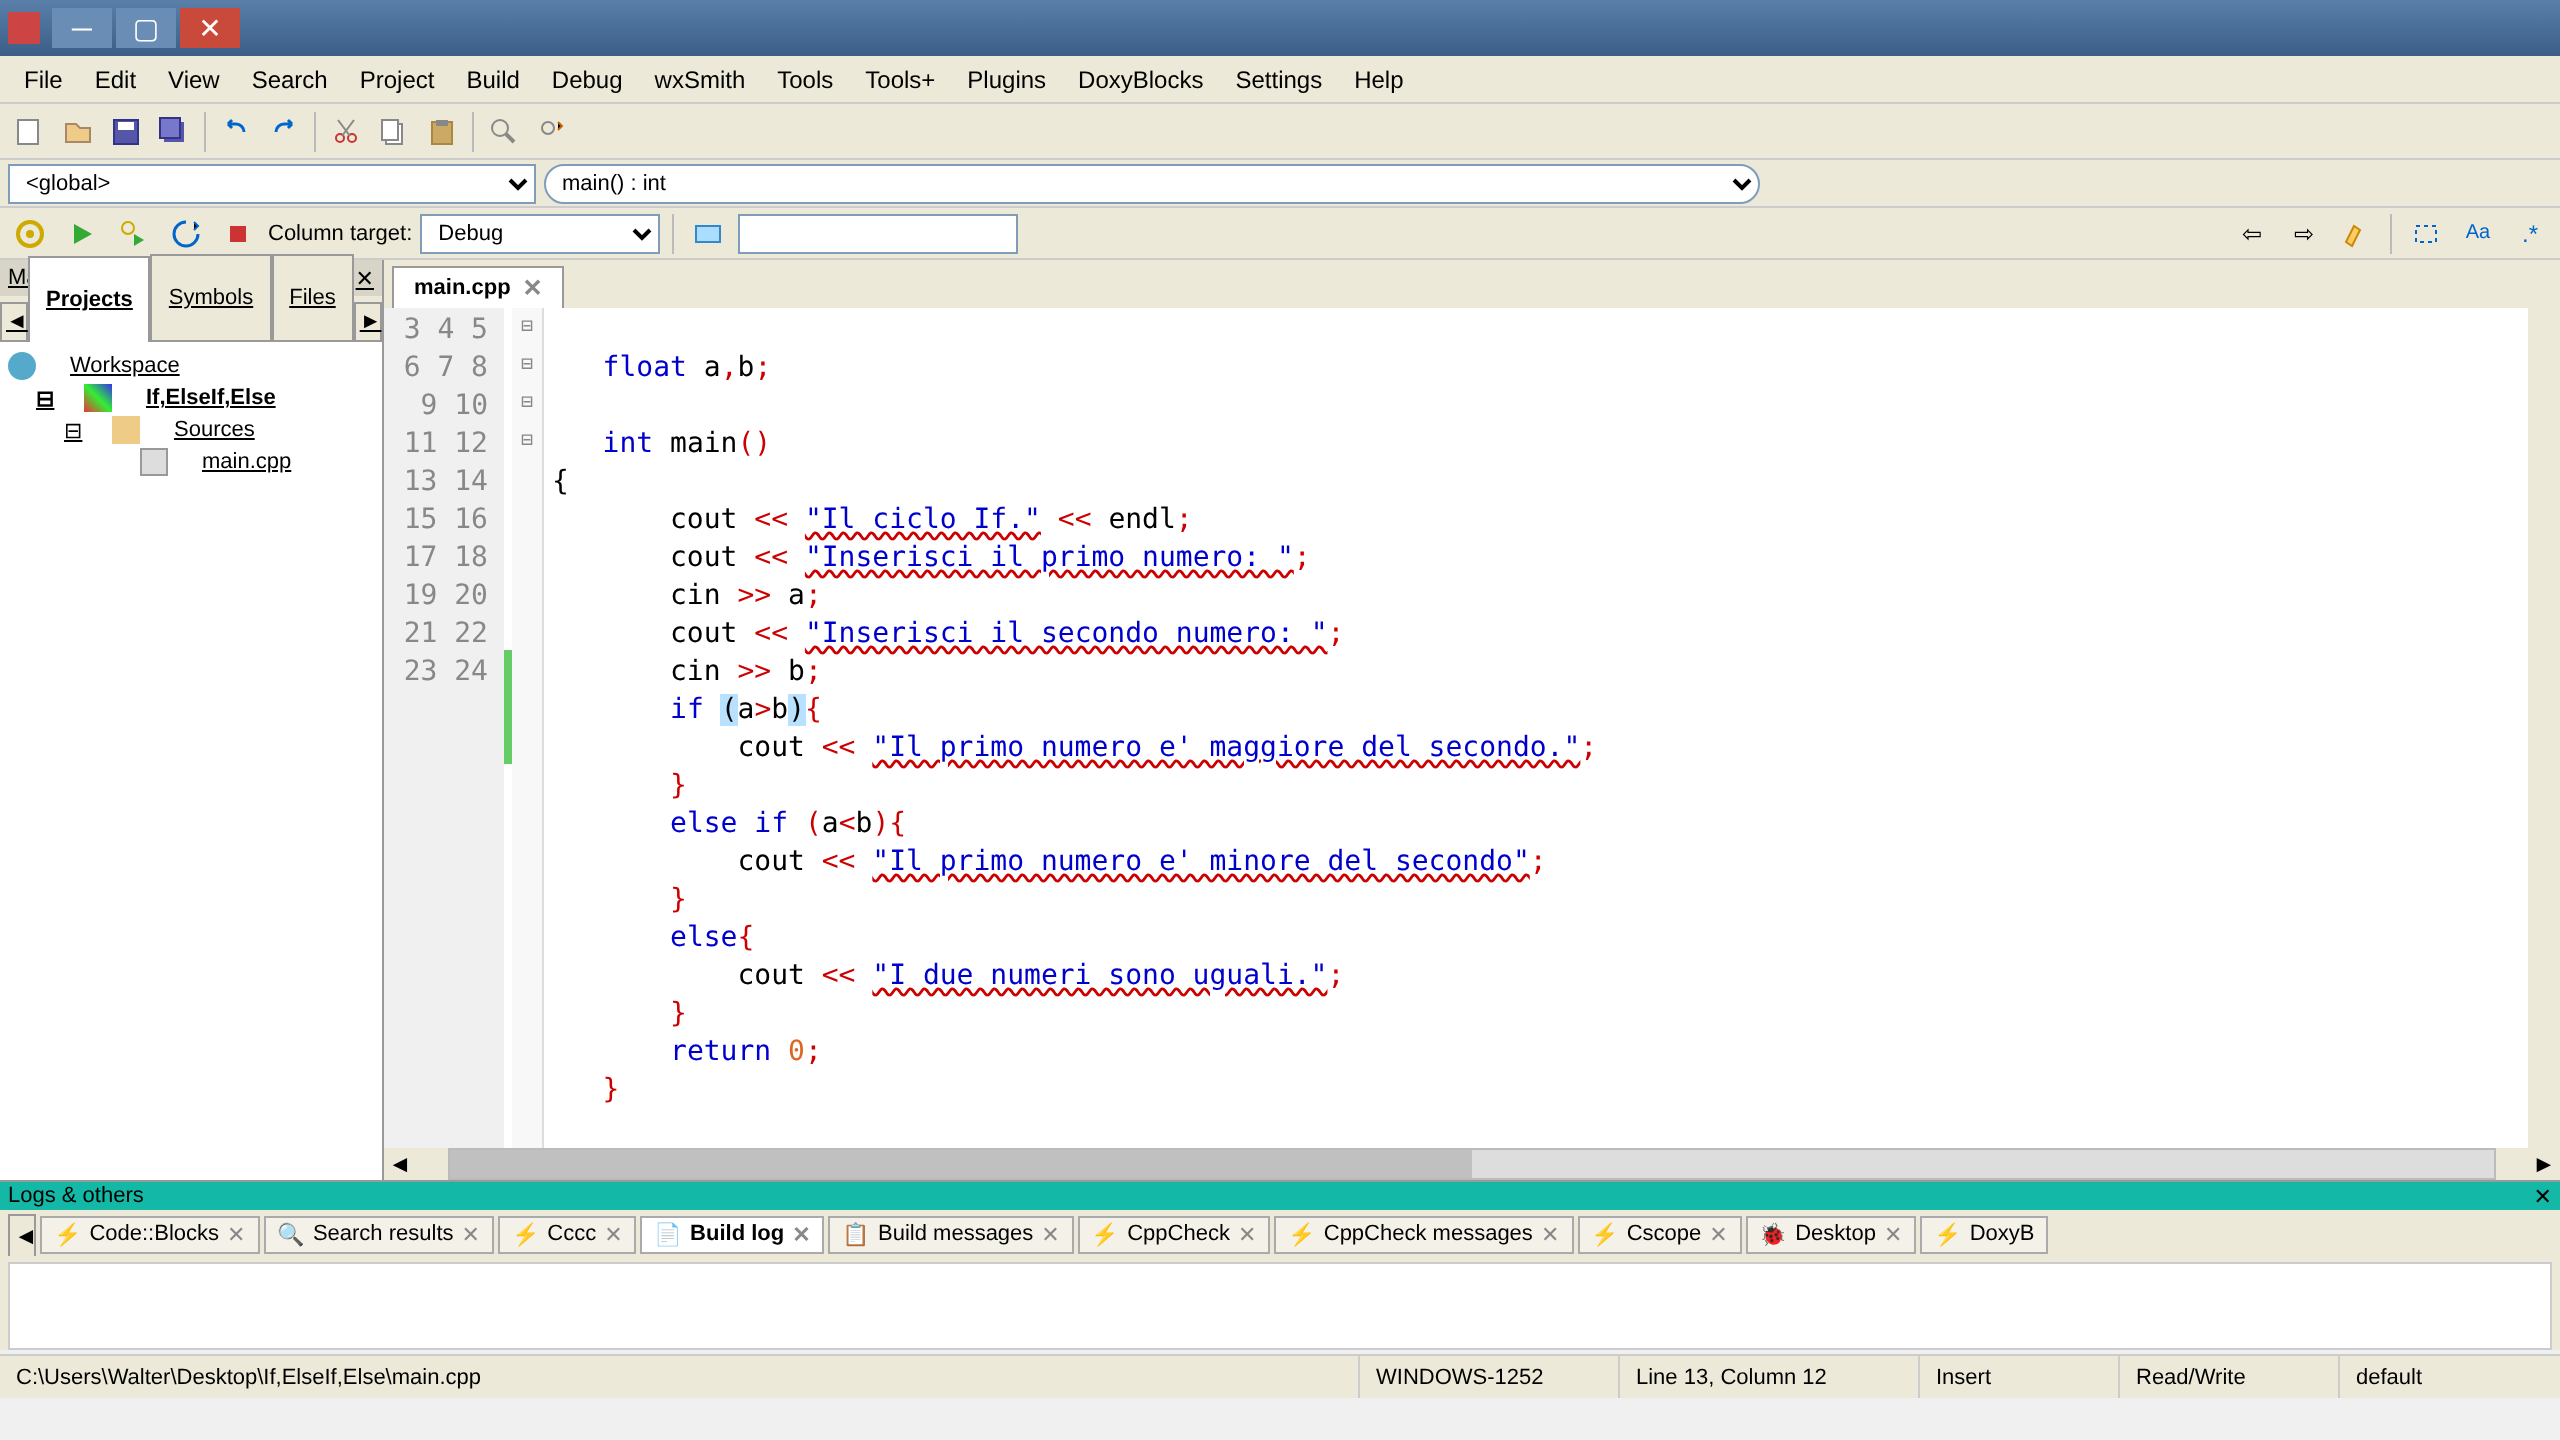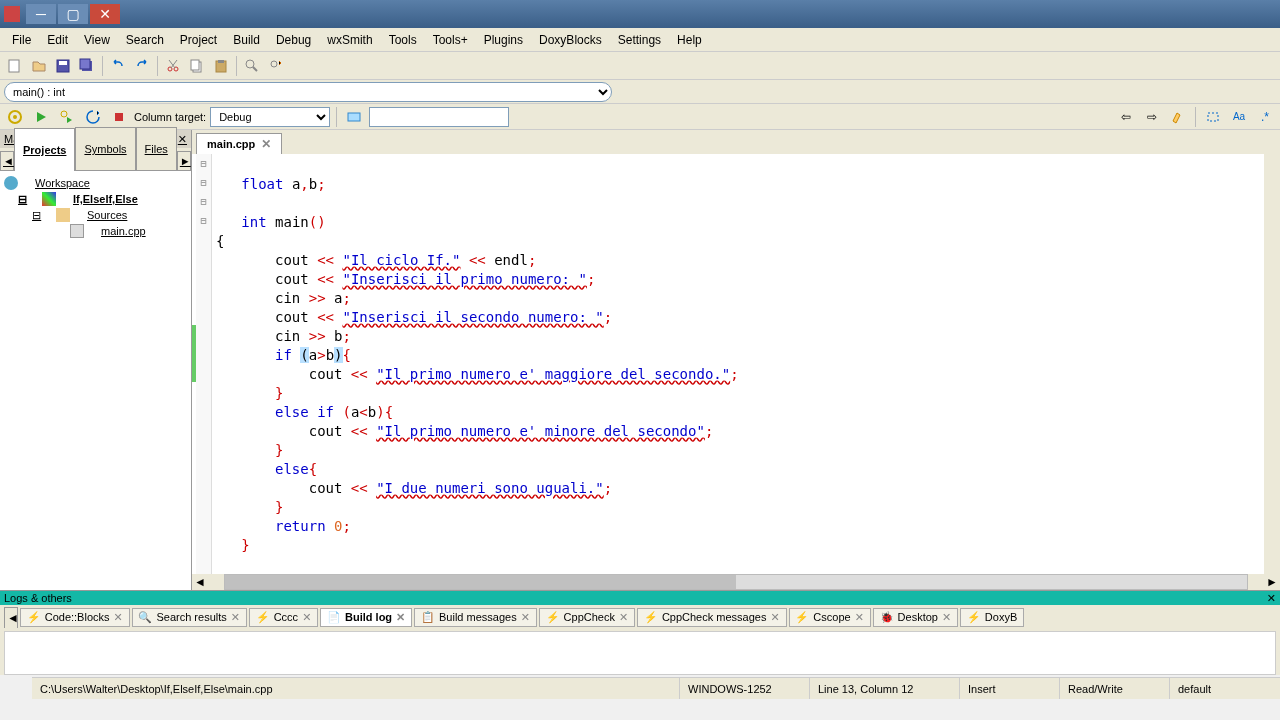--- a/index.html
+++ b/index.html
@@ -69,21 +69,21 @@
 
 .logs-panel { background: #ece9d8; border-top: 1px solid #999; }
 .logs-header { height: 14px; background: #14b8a6; padding: 1px 4px; font-size: 11px; display: flex; align-items: center; }
 .logs-header .close-x { margin-left: auto; cursor: pointer; }
 .logs-tabs { display: flex; height: 24px; align-items: center; padding: 2px 4px; gap: 2px; overflow: hidden; }
 .logs-tab { display: flex; align-items: center; padding: 2px 6px; border: 1px solid #aaa; background: #f4f2e8; font-size: 11px; cursor: pointer; gap: 4px; white-space: nowrap; }
 .logs-tab.active { font-weight: bold; background: #fff; }
 .logs-tab .tab-x { color: #888; font-size: 11px; cursor: pointer; }
 .logs-body { height: 44px; background: #fff; border: 1px solid #ccc; margin: 2px 4px; }
 
-.statusbar { height: 22px; background: #ece9d8; border-top: 1px solid #ccc; display: flex; align-items: center; font-size: 11px; margin-left: 32px; }
+.statusbar { height: 22px; background: #ece9d8; border-top: 1px solid #ccc; display: flex; align-items: center; font-size: 11px; }
 .status-cell { padding: 0 8px; border-right: 1px solid #ccc; height: 100%; display: flex; align-items: center; }
 .status-path { flex: 1; }
 
 svg { display: block; }
 </style>
 </head>
 <body>
 
 <div class="titlebar">
   <div class="titlebar-icon"></div>
@@ -174,20 +174,21 @@
     </div>
   <div class="tool-icon">
       <svg width="16" height="16">
         <circle cx="6" cy="6" r="3" fill="none" stroke="#888"></circle>
         <path d="M11 3l2 2-2 2" stroke="#c60"></path>
       </svg>
     </div>
 </div>
 
 <div class="scope-row">
+  <select class="scope-select left"><option>&lt;global&gt;</option></select>
   <select class="scope-select right"><option>main() : int</option></select>
 </div>
 
 <div class="build-row">
   <div class="tool-icon">
       <svg width="16" height="16">
         <circle cx="8" cy="8" r="6" fill="none" stroke="#ca0" stroke-width="2"></circle>
         <circle cx="8" cy="8" r="2" fill="#ca0"></circle>
       </svg>
     </div>
@@ -278,20 +279,43 @@
   </div>
 
   <div class="editor-area">
     <div class="editor-tabs">
       <div class="editor-tab">
         <span>main.cpp</span>
         <span class="tab-close">✕</span>
       </div>
     </div>
     <div class="code-wrap">
+      <div class="gutter" id="gutter">3
+4
+5
+6
+7
+8
+9
+10
+11
+12
+13
+14
+15
+16
+17
+18
+19
+20
+21
+22
+23
+24
+</div>
       <div style="position:relative;width:4px">
         <div style="position:absolute;top:171px;height:57px;width:4px;background:#6c6"></div>
       </div>
       <div class="fold-col" id="foldcol">
 
 
 
 ⊟
 
 

